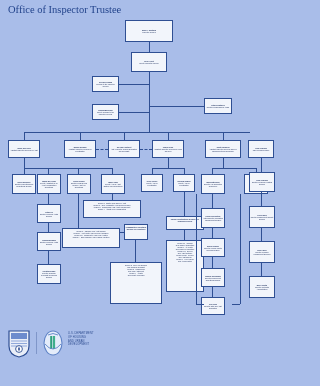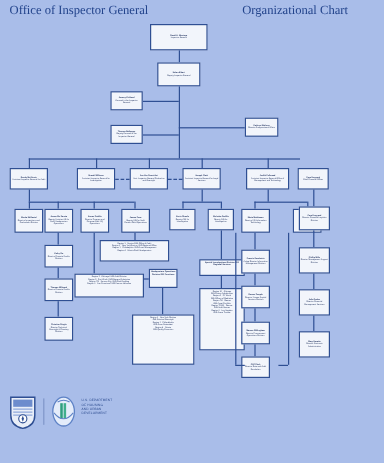--- a/index.html
+++ b/index.html
@@ -61,22 +61,21 @@
     color:#2b4a8e;letter-spacing:0.15px;
     font-family:"Liberation Sans", sans-serif;
   }
 </style>
 </head>
 <body>
 
 <div id="page">
 
   <div class="hdr">
-    <div class="t left">Office of Inspector General</div>
-    <div class="t right">Organizational Chart</div>
+    <div class="t left">Office of Inspector Trustee</div>
   </div>
 
   <div id="chart">
 
     <div class="node" style="left:125px;top:2px;width:48px;height:22px;">
       <span class="nm">David A. Montoya</span>
       <span class="ttl">Inspector General</span>
     </div>
     <div class="ln-v" style="left:148.6px;top:24px;height:10px;"></div>
 

